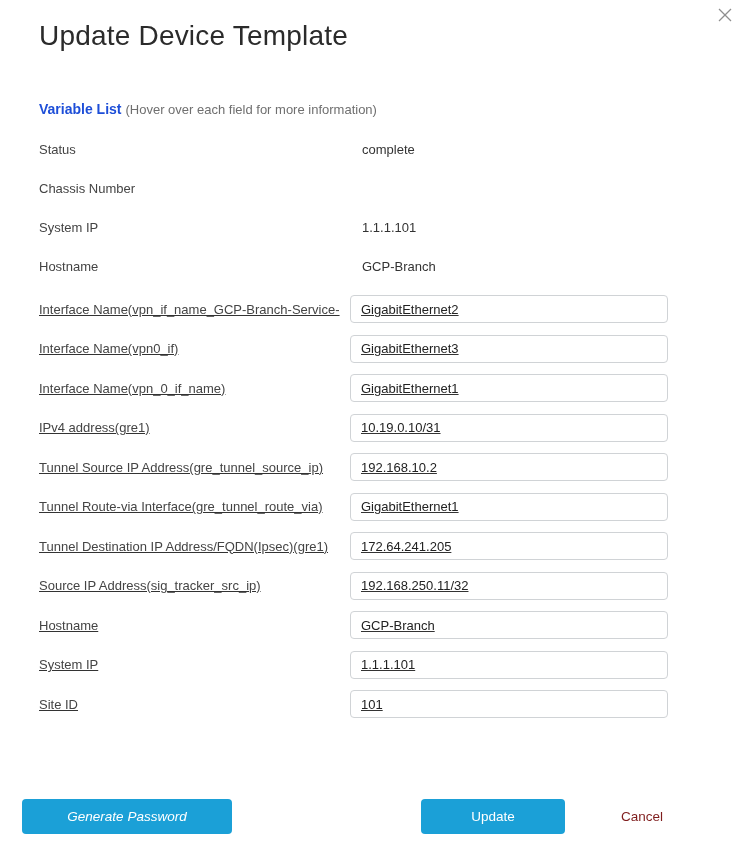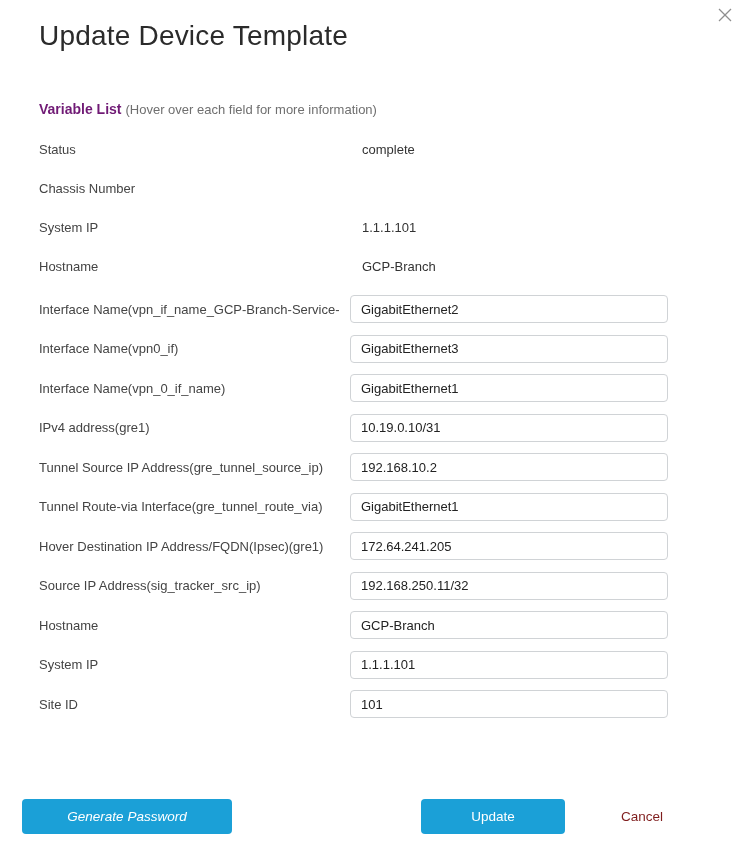--- a/index.html
+++ b/index.html
@@ -25,21 +25,21 @@
     letter-spacing:.2px;
   }
   .section-heading{
     margin:49px 0 0 39px;
     font-size:13px;
     color:#6f6f6f;
   }
   .section-heading .section-title{
     font-weight:bold;
     font-size:14px;
-    color:#701a75;
+    color:#1d4ed8;
     margin-right:4px;
   }
   .rows{
     margin:22px 84px 0 39px;
   }
   .row{display:flex;align-items:center;}
   .static-row{height:20px;margin-bottom:19px;}
   .static-row.extra-gap{margin-top:19px;}
   .row-label{
     width:311px;
@@ -49,21 +49,21 @@
     white-space:nowrap;
     overflow:hidden;
   }
   .row-value{
     flex:1;
     font-size:13px;
     color:#333;
     padding-left:12px;
   }
   #input-rows{margin-top:14px;}
-  .input-row{height:28px;margin-bottom:11.5px;}
+  .input-row{height:28px;margin-bottom:11.5px;text-decoration:underline;}
   .input-row input{
     flex:1;
     height:28px;
     box-sizing:border-box;
     border:1px solid #d0d3d6;
     border-radius:4px;
     padding:9px 10px;
     font-size:13px;
     color:#222;
     font-family:"Liberation Sans",sans-serif;
@@ -161,21 +161,21 @@
     <div class="row-label">Tunnel Source IP Address(gre_tunnel_source_ip)</div>
     <input type="text" value="192.168.10.2" style="">
   </div>
 
   <div class="row input-row">
     <div class="row-label">Tunnel Route-via Interface(gre_tunnel_route_via)</div>
     <input type="text" value="GigabitEthernet1" style="">
   </div>
 
   <div class="row input-row">
-    <div class="row-label">Hover Destination IP Address/FQDN(Ipsec)(gre1)</div>
+    <div class="row-label">Tunnel Destination IP Address/FQDN(Ipsec)(gre1)</div>
     <input type="text" value="172.64.241.205" style="">
   </div>
 
   <div class="row input-row">
     <div class="row-label">Source IP Address(sig_tracker_src_ip)</div>
     <input type="text" value="192.168.250.11/32" style="">
   </div>
 
   <div class="row input-row">
     <div class="row-label">Hostname</div>

